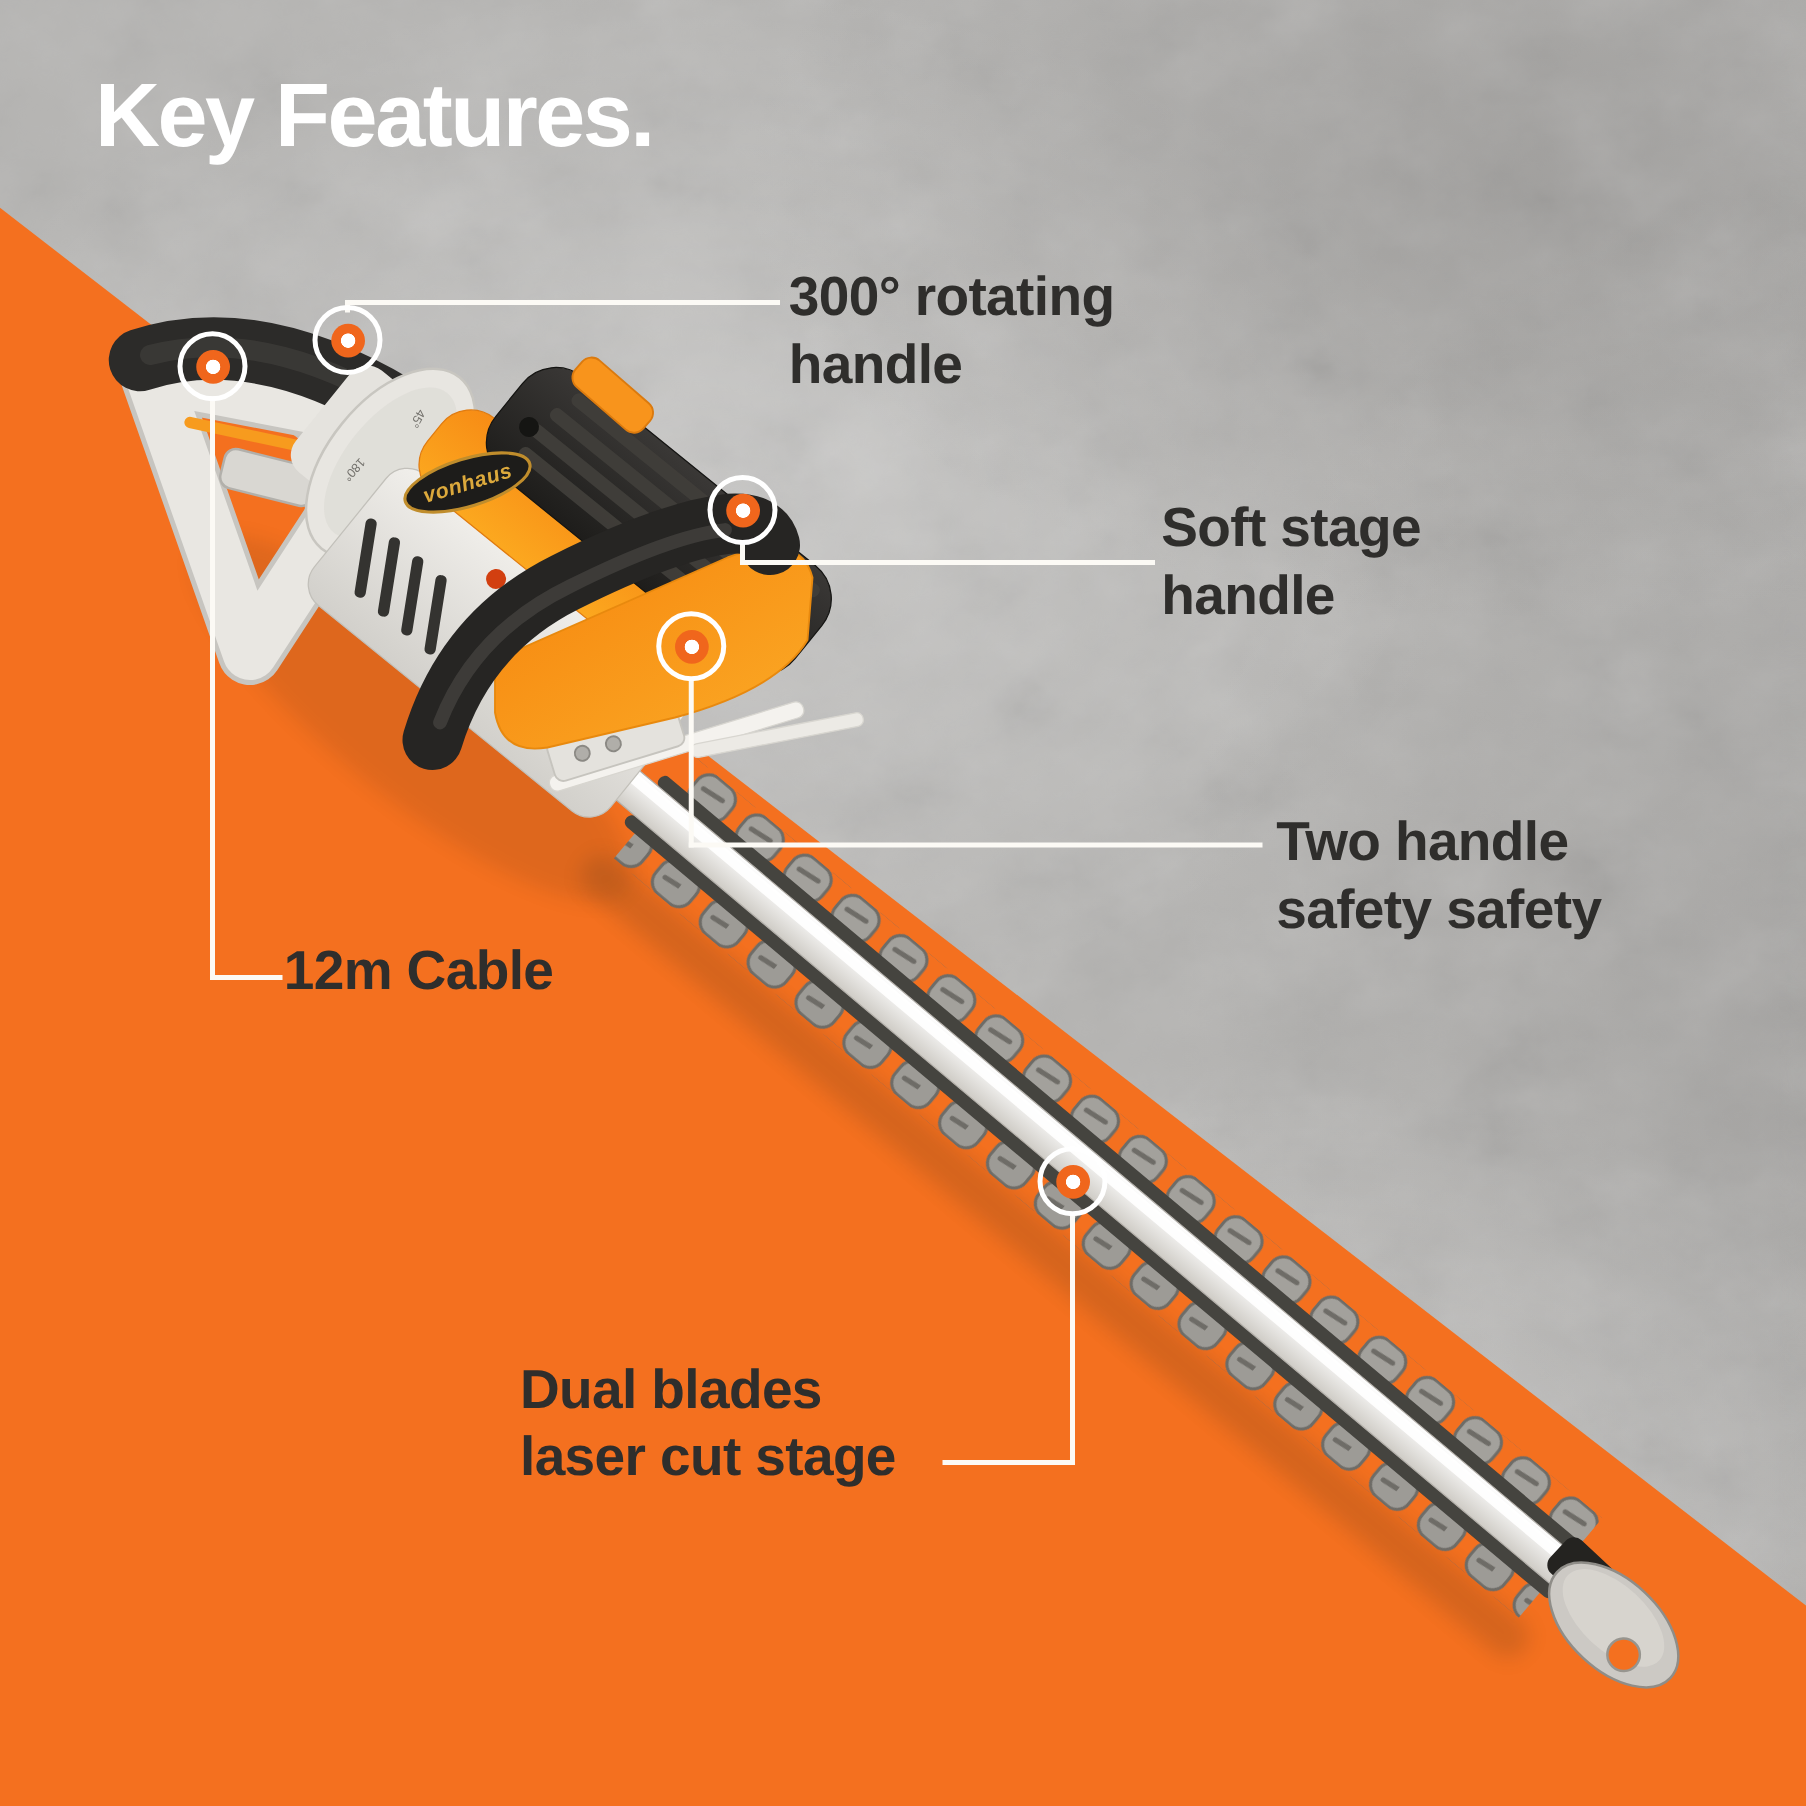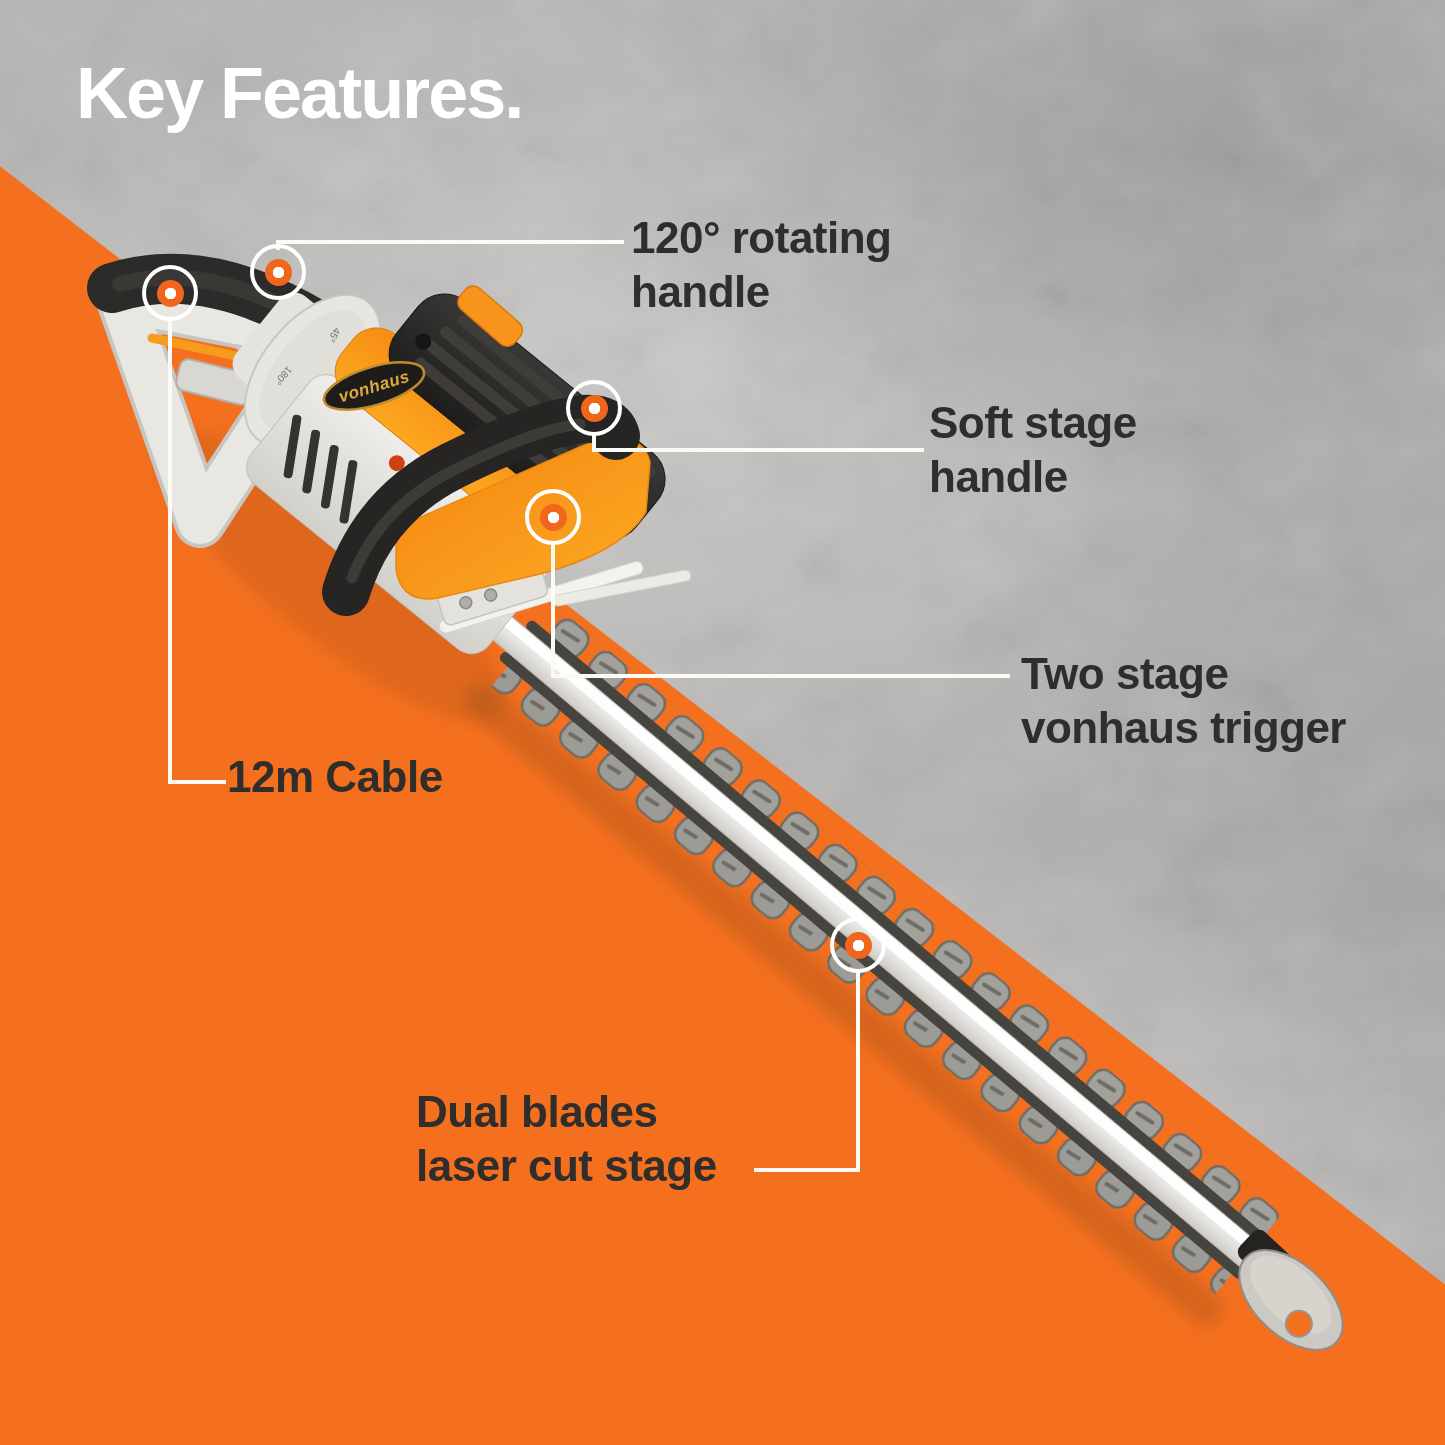--- a/index.html
+++ b/index.html
@@ -191,30 +191,30 @@
       <span class="core"></span>
     </div>
   <div class="dot" style="left:525px;top:489px">
       <span class="core"></span>
     </div>
   <div class="dot" style="left:830px;top:917px">
       <span class="core"></span>
     </div>
 
   <div class="label" style="left:631px;top:211px">
-    <div>120° rotating</div>
+    <div>300° rotating</div>
     <div>handle</div>
   </div>
   <div class="label" style="left:929px;top:396px">
     <div>Soft stage</div>
     <div>handle</div>
   </div>
   <div class="label" style="left:1021px;top:647px">
-    <div>Two stage</div>
-    <div>vonhaus trigger</div>
+    <div>Two handle</div>
+    <div>safety safety</div>
   </div>
   <div class="label" style="left:227px;top:750px">
     <div>12m Cable</div>
 
   </div>
   <div class="label" style="left:416px;top:1085px">
     <div>Dual blades</div>
     <div>laser cut stage</div>
   </div>
 

